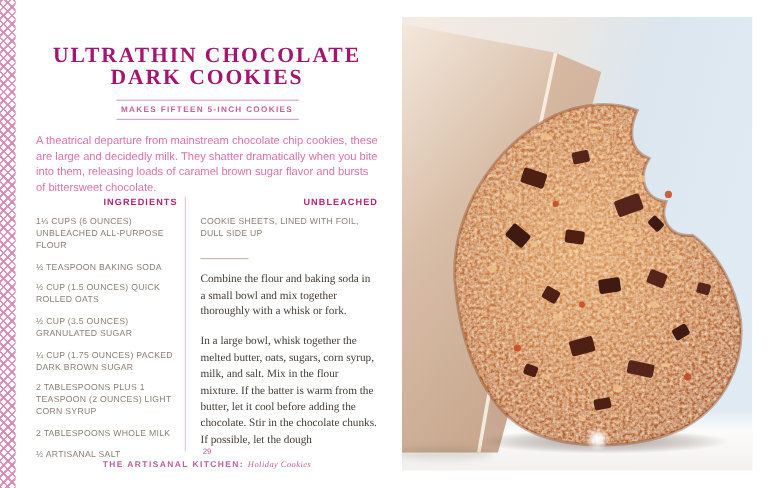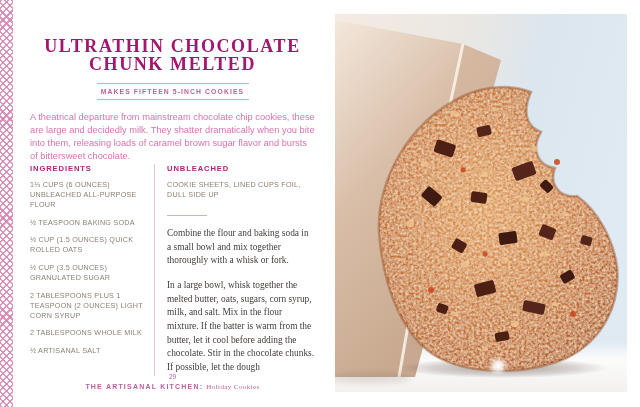--- a/index.html
+++ b/index.html
@@ -28,69 +28,70 @@
     border-top:1px solid #d8a5c6;border-bottom:1px solid #d8a5c6;
     padding:4px 0;font-size:6.8px;font-weight:700;letter-spacing:1.1px;color:#c0619c;
   }
   .intro{
     margin-top:11px;font-size:9.3px;line-height:1.4;color:#d873ae;
   }
   .cols{position:absolute;top:160px;left:0;right:0;display:flex;}
   .col-ing{width:124px;padding-right:6px;box-sizing:border-box;}
   .divider{width:1px;background:#e6c6da;margin-right:12px;height:212px;}
   .col-eq{flex:1;}
-  .sec-header{font-size:7.6px;font-weight:700;letter-spacing:.9px;color:#b02577;margin:0 0 7px;}
+  .sec-header{font-size:7.6px;font-weight:700;letter-spacing:.9px;color:#b02577;margin:0 0 7px;text-align:right;}
   .ing-item{font-size:7.2px;line-height:1.4;letter-spacing:.25px;color:#8d7f76;margin:0 0 7.5px;}
   .rule-short{width:40px;border:0;border-top:1px solid #c9b6ac;margin:15px 0 0 0;}
   .body-para{
     font-family:"Liberation Serif","DejaVu Serif",serif;
     font-size:9.4px;line-height:1.45;color:#45403c;margin:11px 0 0;
   }
   .footer{position:absolute;bottom:20px;left:0;right:0;text-align:center;color:#bc5f9f;}
   .page-num{font-size:6.5px;margin-bottom:3px;}
   .series{font-size:7px;font-weight:700;letter-spacing:1.2px;}
   .series .it{
     font-family:"Liberation Serif","DejaVu Serif",serif;
-    font-weight:400;letter-spacing:.4px;
+    font-style:italic;font-weight:400;letter-spacing:.4px;
   }
   .right-page{position:absolute;left:320px;top:0;width:320px;height:407px;background:#fff;}
   .photo{position:absolute;left:15px;top:14px;width:292px;height:378px;}
 </style>
 </head>
 <body>
 
 <div class="stripe"></div>
 
 <div class="left-page">
 
   <div class="title">
     <div>ULTRATHIN CHOCOLATE</div>
-    <div>CHUNK MELTED</div>
+    <div>DARK COOKIES</div>
   </div>
 
   <div class="yield">MAKES FIFTEEN 5-INCH COOKIES</div>
 
   <p class="intro">A theatrical departure from mainstream chocolate chip cookies, these are large and decidedly milk. They shatter dramatically when you bite into them, releasing loads of caramel brown sugar flavor and bursts of bittersweet chocolate.</p>
 
   <div class="cols">
     <div class="col-ing">
       <p class="sec-header">INGREDIENTS</p>
       <p class="ing-item">1⅓ CUPS (6 OUNCES) UNBLEACHED ALL-PURPOSE FLOUR</p>
       <p class="ing-item">½ TEASPOON BAKING SODA</p>
       <p class="ing-item">½ CUP (1.5 OUNCES) QUICK ROLLED OATS</p>
       <p class="ing-item">½ CUP (3.5 OUNCES) GRANULATED SUGAR</p>
+      <p class="ing-item">¼ CUP (1.75 OUNCES) PACKED DARK BROWN SUGAR</p>
       <p class="ing-item">2 TABLESPOONS PLUS 1 TEASPOON (2 OUNCES) LIGHT CORN SYRUP</p>
       <p class="ing-item">2 TABLESPOONS WHOLE MILK</p>
       <p class="ing-item">½ ARTISANAL SALT</p>
 
     </div>
     <div class="divider"></div>
     <div class="col-eq">
       <p class="sec-header">UNBLEACHED</p>
-      <p class="ing-item">COOKIE SHEETS, LINED CUPS FOIL, DULL SIDE UP</p>
+      <p class="ing-item">COOKIE SHEETS, LINED WITH FOIL, DULL SIDE UP</p>
       <hr class="rule-short">
       <p class="body-para">Combine the flour and baking soda in a small bowl and mix together thoroughly with a whisk or fork.</p>
       <p class="body-para">In a large bowl, whisk together the melted butter, oats, sugars, corn syrup, milk, and salt. Mix in the flour mixture. If the batter is warm from the butter, let it cool before adding the chocolate. Stir in the chocolate chunks. If possible, let the dough</p>
     </div>
   </div>
 
   <div class="footer">
     <div class="page-num">29</div>
     <div class="series">
       <span>THE ARTISANAL KITCHEN:</span>

